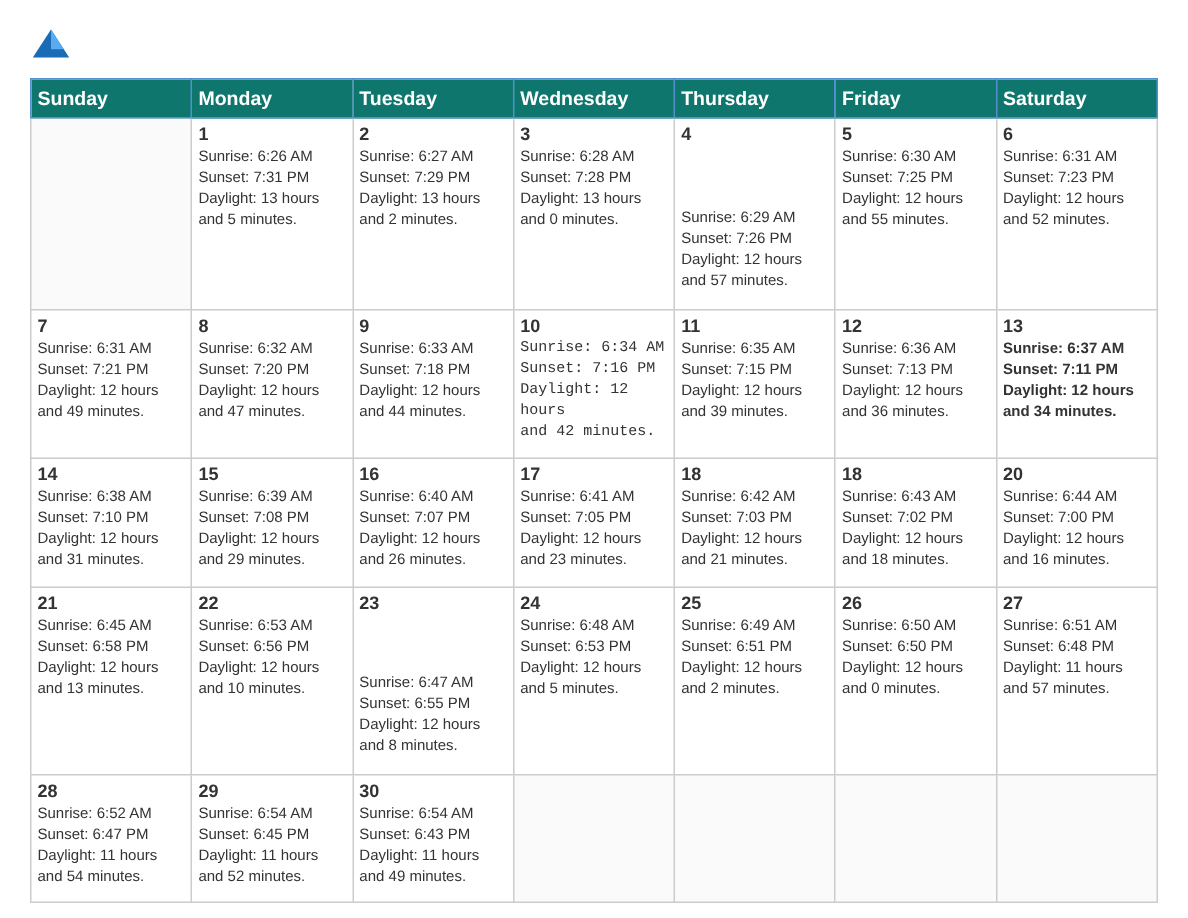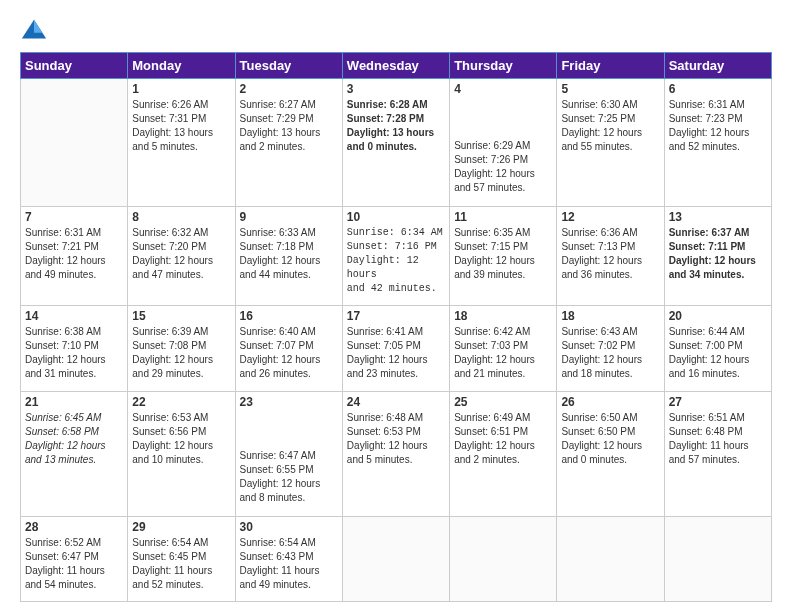--- a/index.html
+++ b/index.html
@@ -56,21 +56,21 @@
       color: #444;
     }
     .calendar {
       flex: 1;
       border: 1px solid #ccc;
       border-collapse: collapse;
       width: 100%;
       table-layout: fixed;
     }
     .calendar th {
-      background: #4c1d95;
+      background: #0f766e;
       color: #fff;
       font-size: 13px;
       font-weight: bold;
       padding: 5px 4px;
       text-align: left;
       border: 1px solid #5590cc;
     }
     .calendar td {
       vertical-align: top;
       border: 1px solid #ccc;
@@ -139,21 +139,21 @@
           </td>
           <td>
             <span class="day-num">2</span>
             <div class="day-info" style="white-space: pre-line;">Sunrise: 6:27 AM
 Sunset: 7:29 PM
 Daylight: 13 hours
 and 2 minutes.</div>
           </td>
           <td>
             <span class="day-num">3</span>
-            <div class="day-info" style="white-space: pre-line; font-weight: bold;">Sunrise: 6:28 AM
+            <div class="day-info" style="white-space: pre-line;">Sunrise: 6:28 AM
 Sunset: 7:28 PM
 Daylight: 13 hours
 and 0 minutes.</div>
           </td>
           <td>
             <span class="day-num">4</span>
             <div class="day-info" style="white-space: pre-line; margin-top: 43px;">Sunrise: 6:29 AM
 Sunset: 7:26 PM
 Daylight: 12 hours
 and 57 minutes.</div>
@@ -271,21 +271,21 @@
             <span class="day-num">20</span>
             <div class="day-info" style="white-space: pre-line;">Sunrise: 6:44 AM
 Sunset: 7:00 PM
 Daylight: 12 hours
 and 16 minutes.</div>
           </td>
         </tr>
         <tr>
           <td>
             <span class="day-num">21</span>
-            <div class="day-info" style="white-space: pre-line; font-style: italic;">Sunrise: 6:45 AM
+            <div class="day-info" style="white-space: pre-line;">Sunrise: 6:45 AM
 Sunset: 6:58 PM
 Daylight: 12 hours
 and 13 minutes.</div>
           </td>
           <td>
             <span class="day-num">22</span>
             <div class="day-info" style="white-space: pre-line;">Sunrise: 6:53 AM
 Sunset: 6:56 PM
 Daylight: 12 hours
 and 10 minutes.</div>

